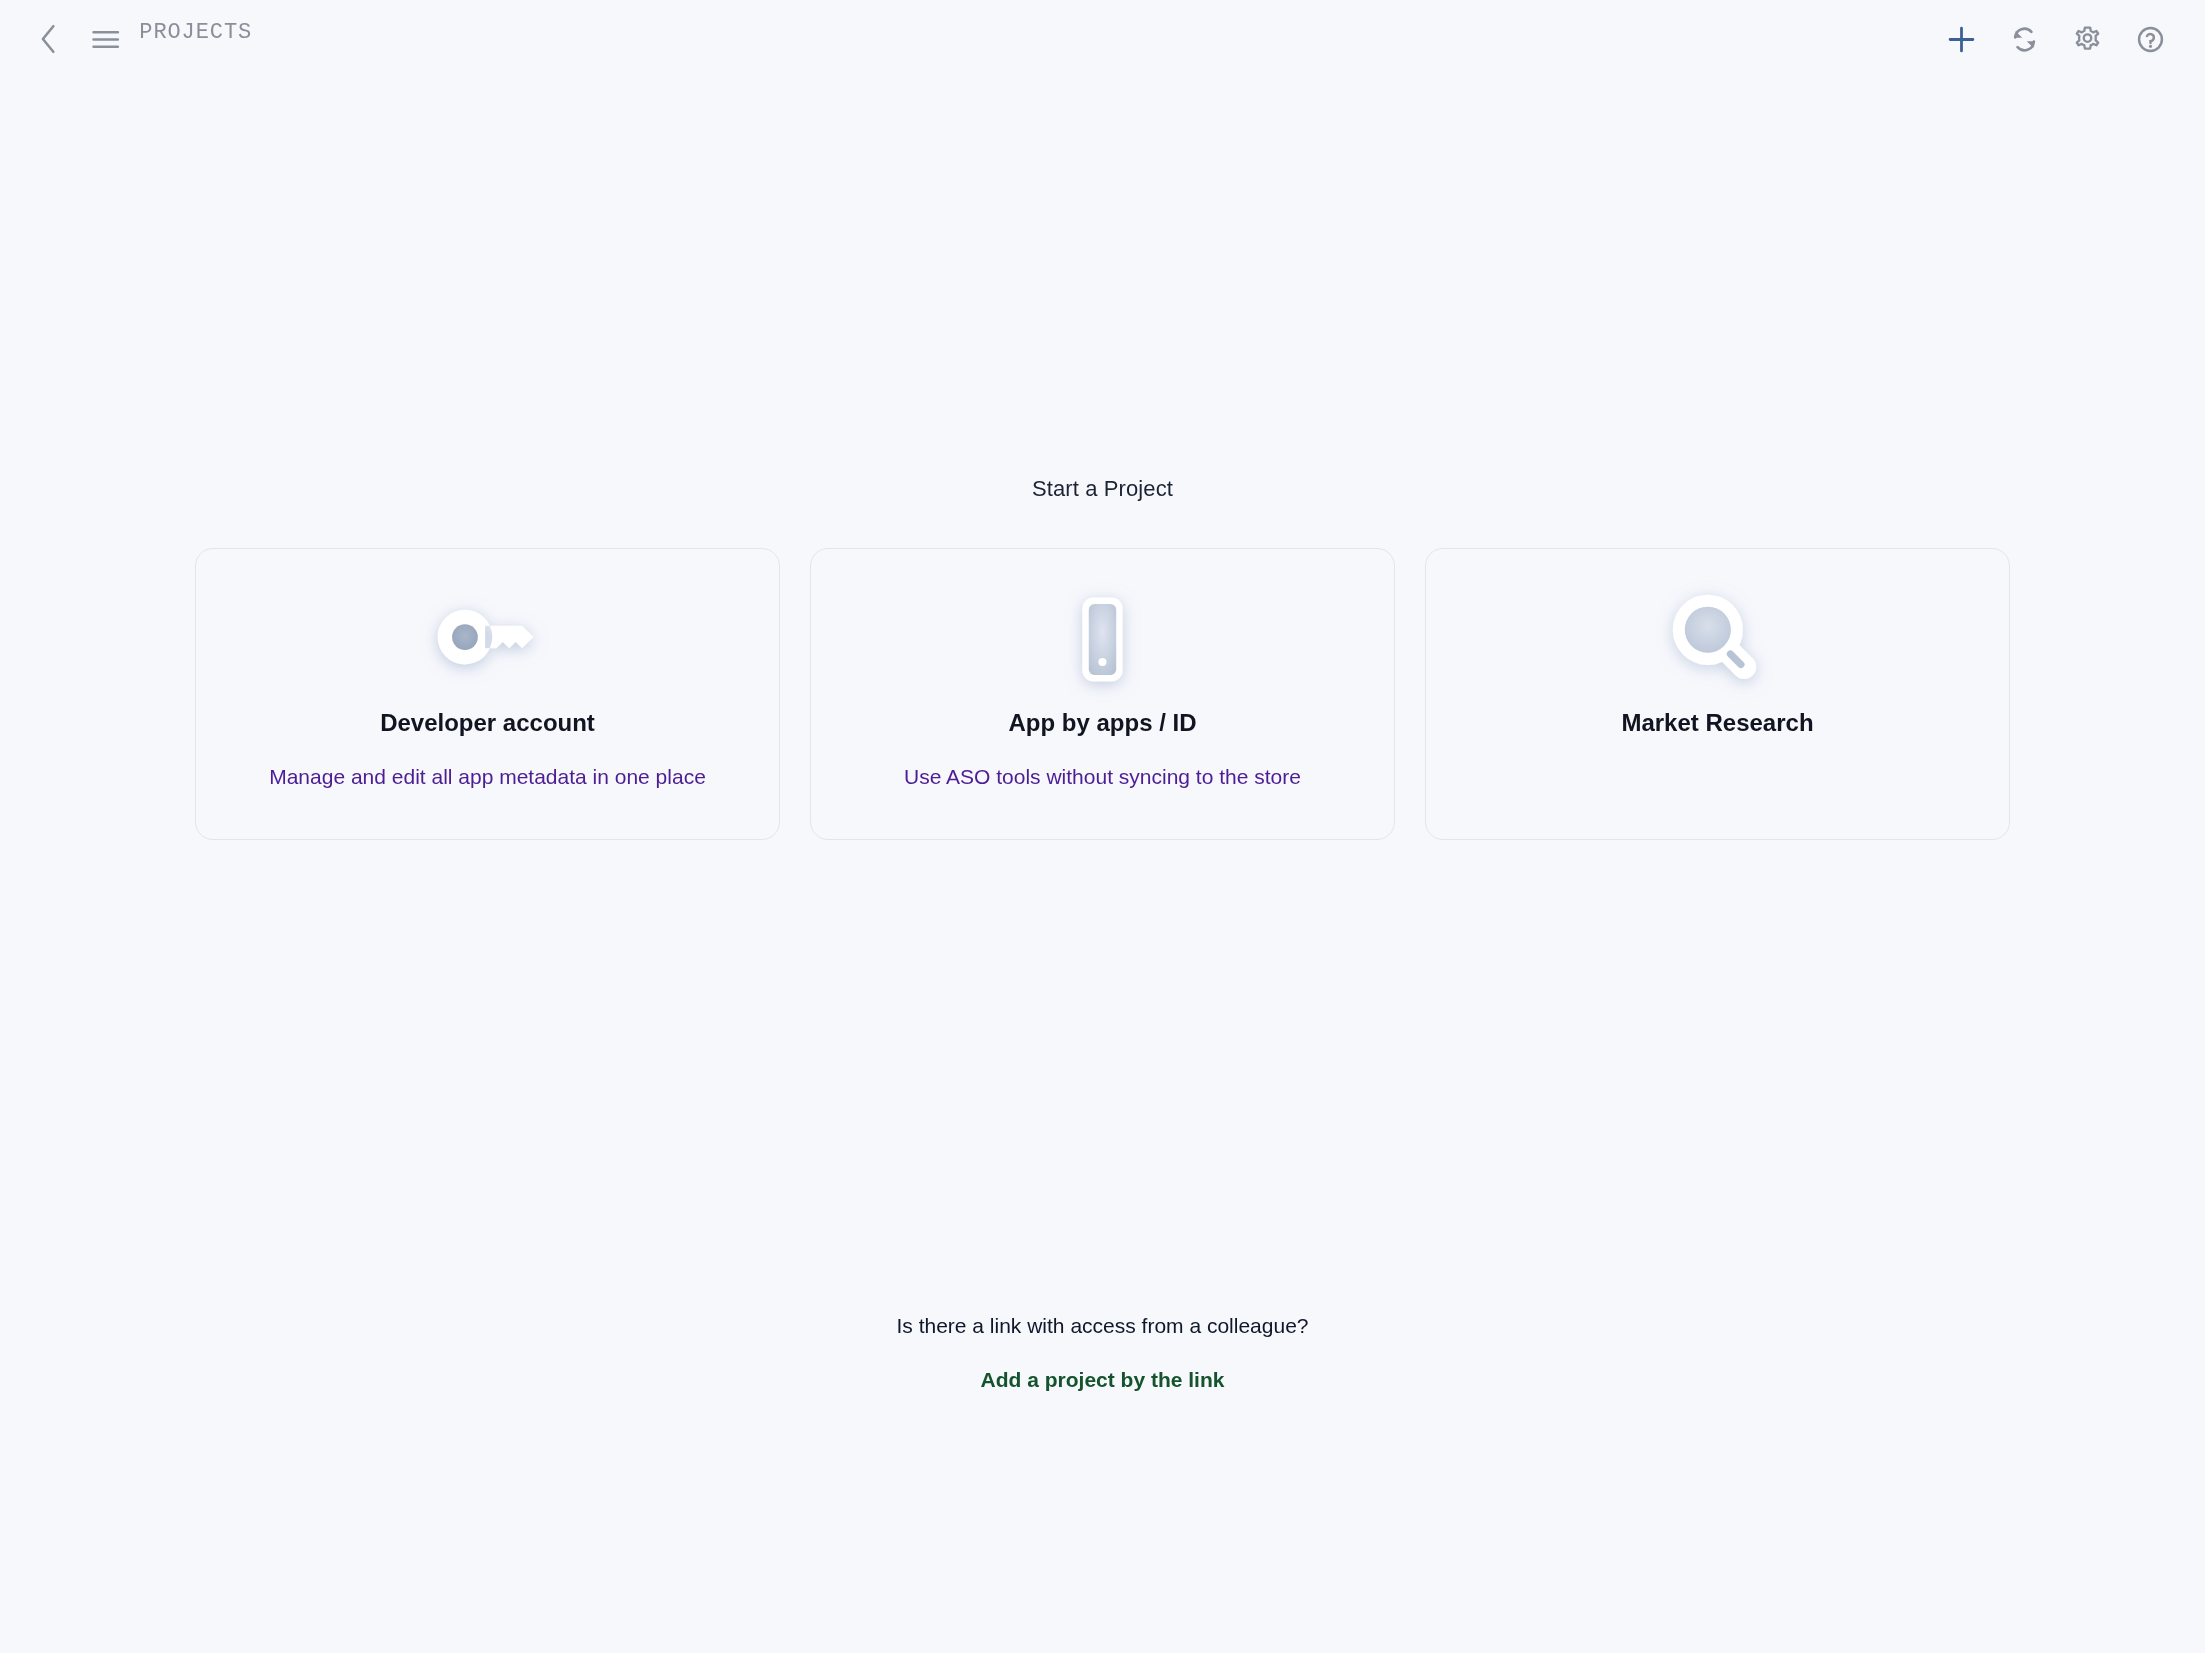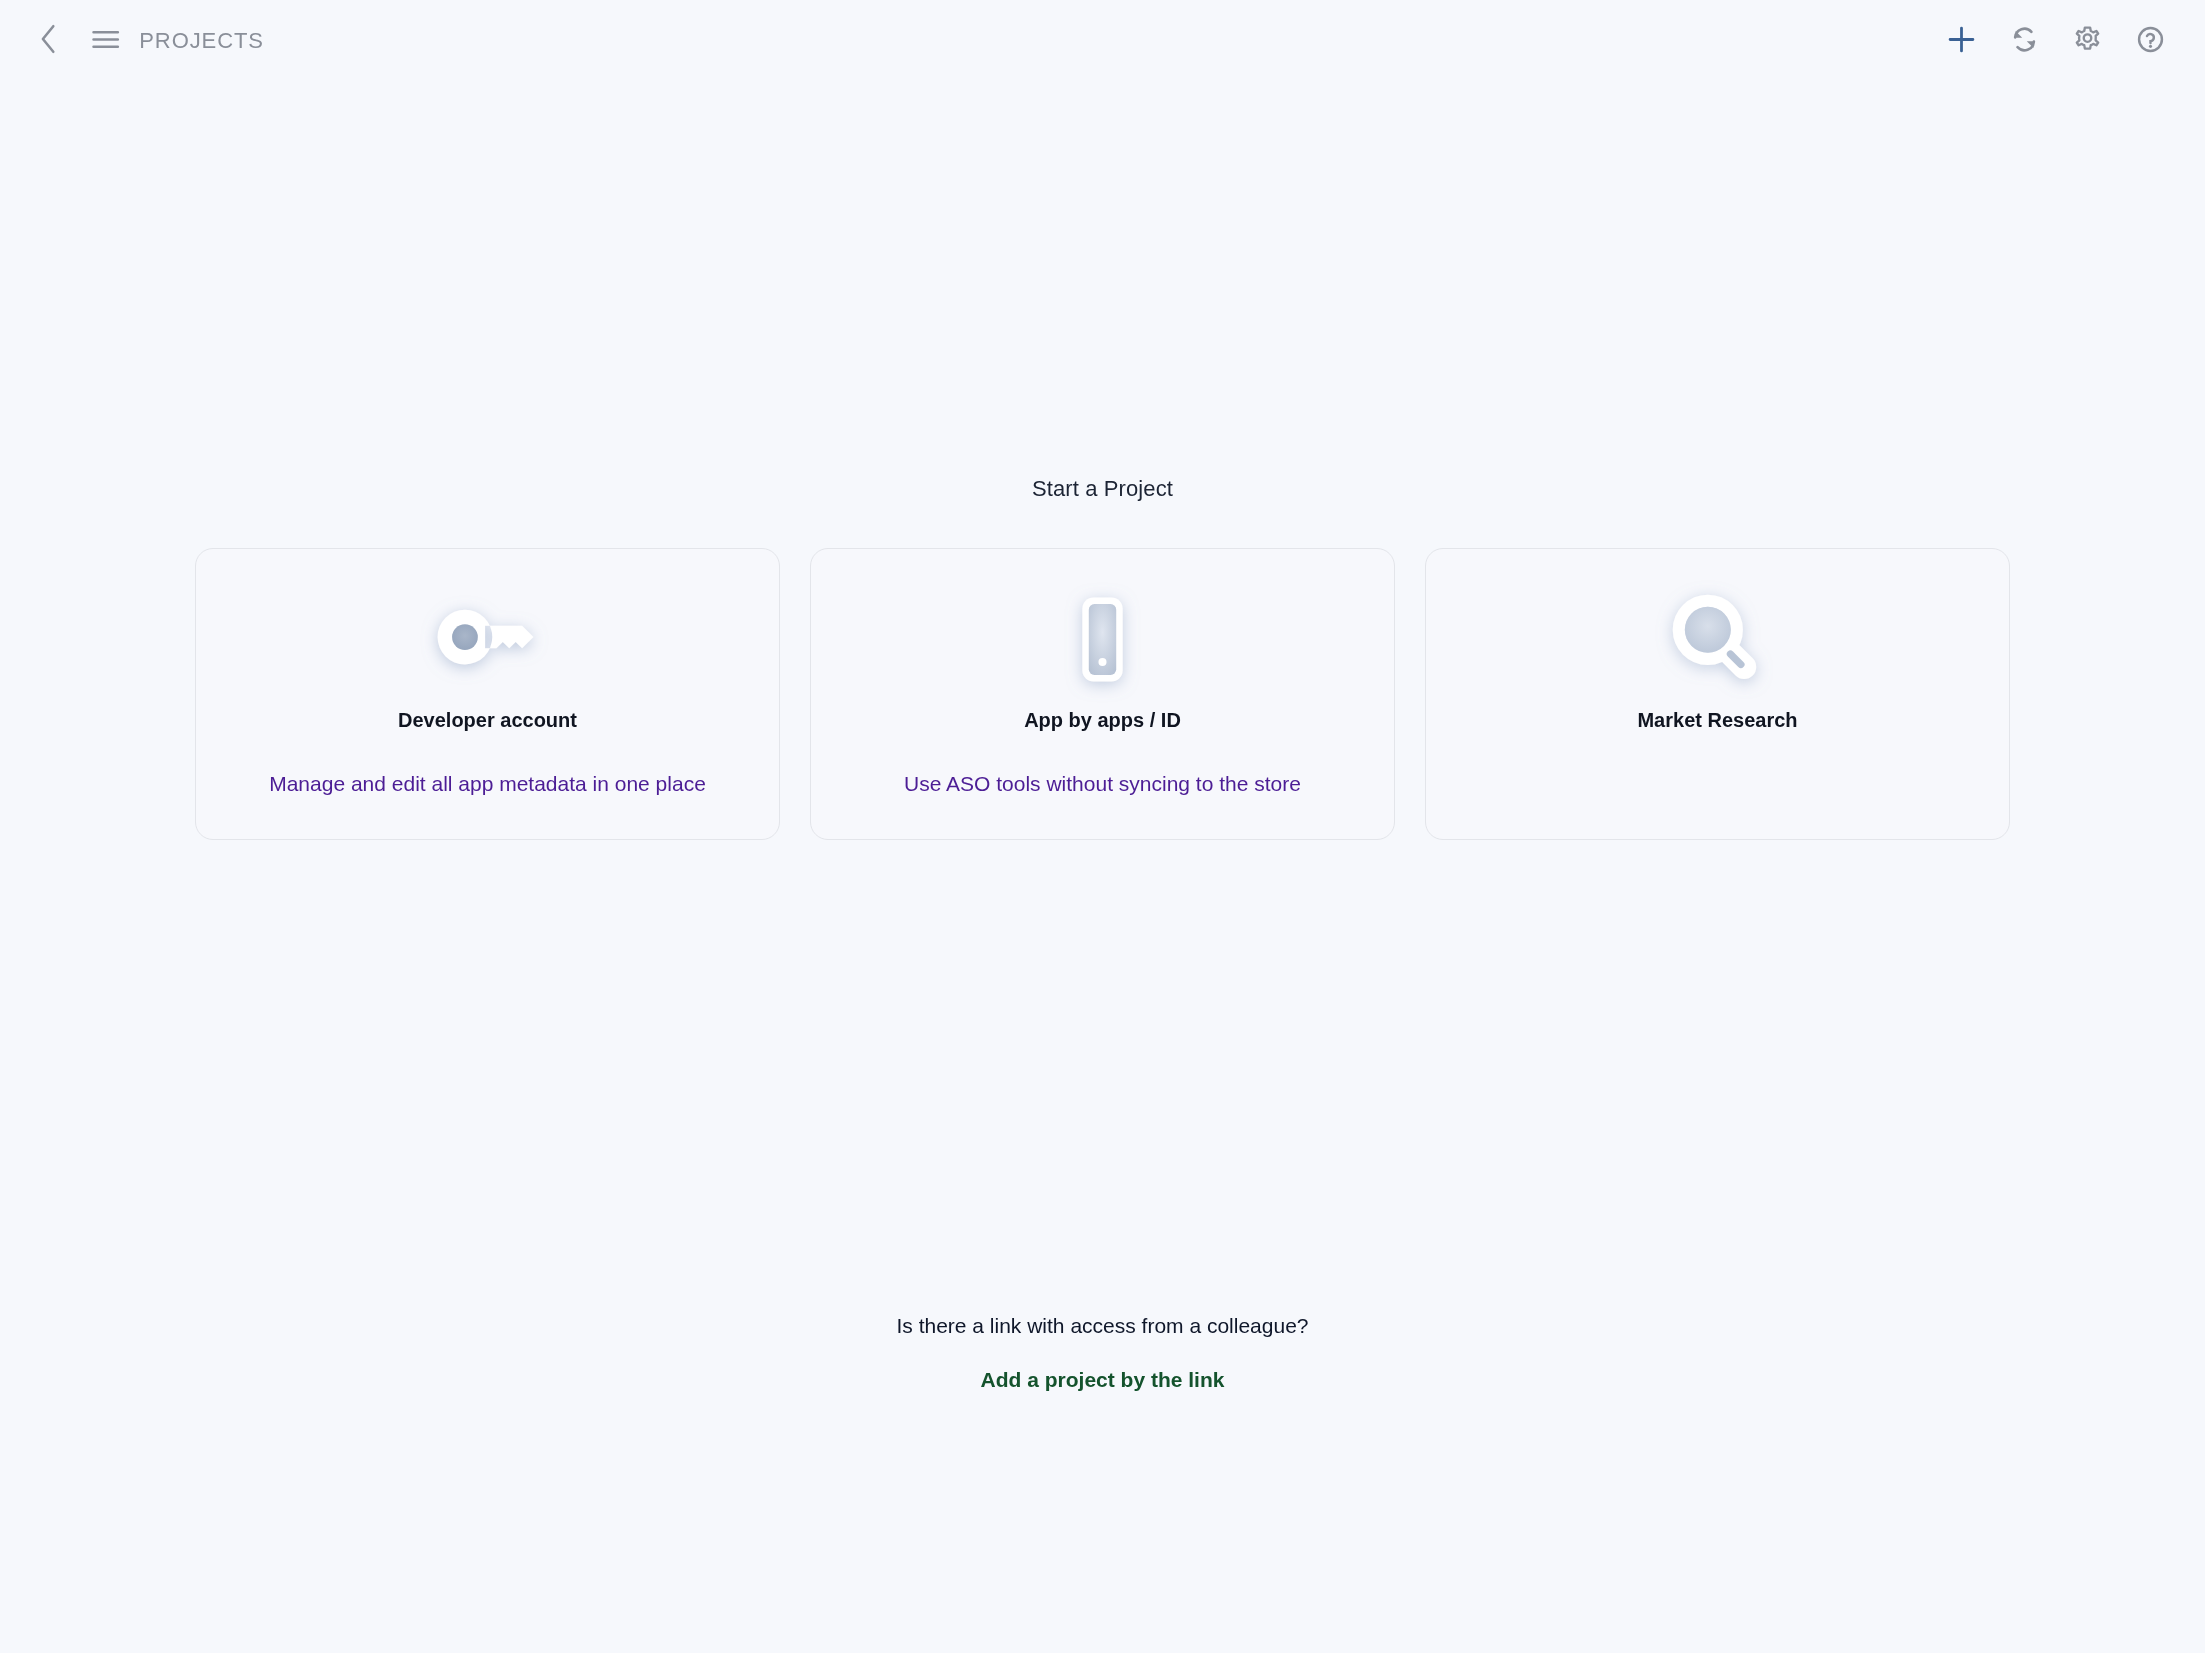--- a/index.html
+++ b/index.html
@@ -20,22 +20,22 @@
     width: 2205px;
     height: 81px;
     display: flex;
     align-items: center;
     justify-content: space-between;
     padding: 0 22.6px 0 21px;
   }
 
   .topbar-left {
     display: flex;
-    align-items: center;
     gap: 0px;
+    font-family: Liberation Mono, monospace;
   }
 
   .icon-btn {
     display: flex;
     align-items: center;
     justify-content: center;
     border: none;
     background: transparent;
     cursor: pointer;
     padding: 0;
@@ -102,24 +102,24 @@
     height: 97px;
     width: 129px;
     display: flex;
     align-items: center;
     justify-content: center;
     margin-bottom: 21px;
   }
   .card-icon svg { overflow: visible; }
 
   .card-title {
-    font-size: 20px;
+    font-size: 24px;
     font-weight: 700;
     color: #101521;
-    margin-bottom: 36px;
+    margin-bottom: 24px;
     text-align: center;
   }
 
   .card-desc {
     font-size: 21px;
     color: #4c1d95;
     text-align: center;
     line-height: 1.52;
     max-width: 484px;
     font-weight: 400;

